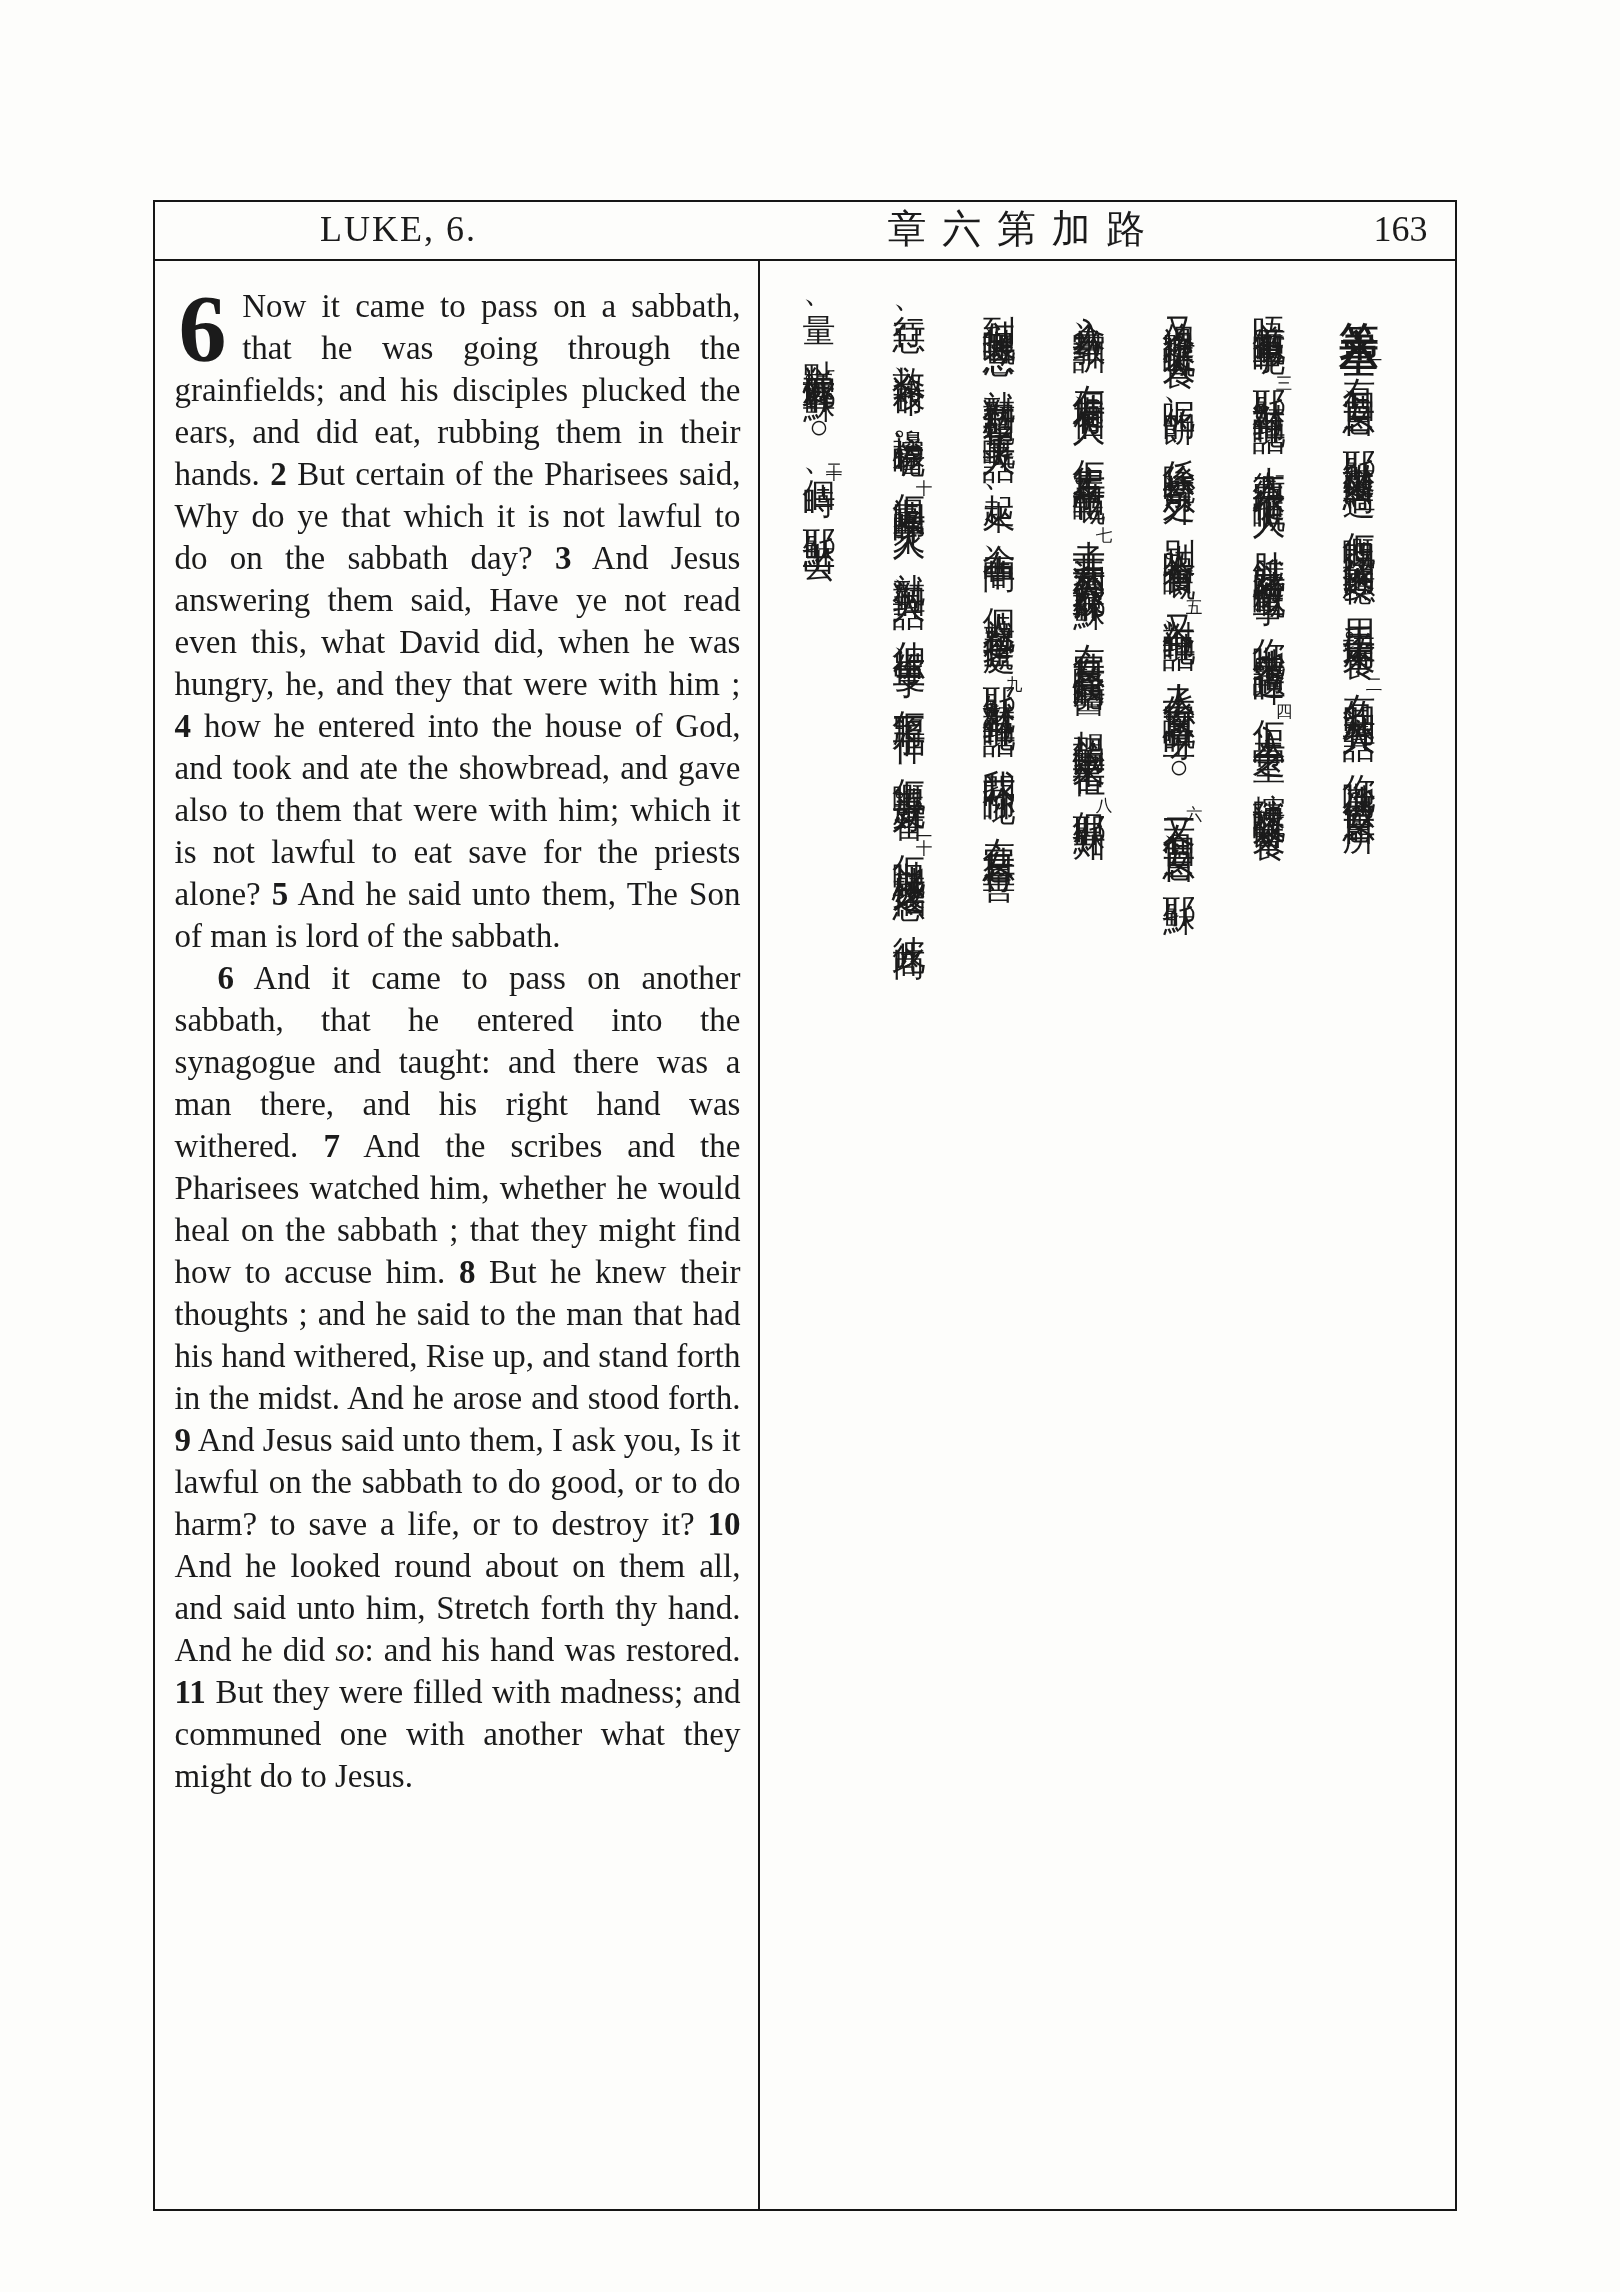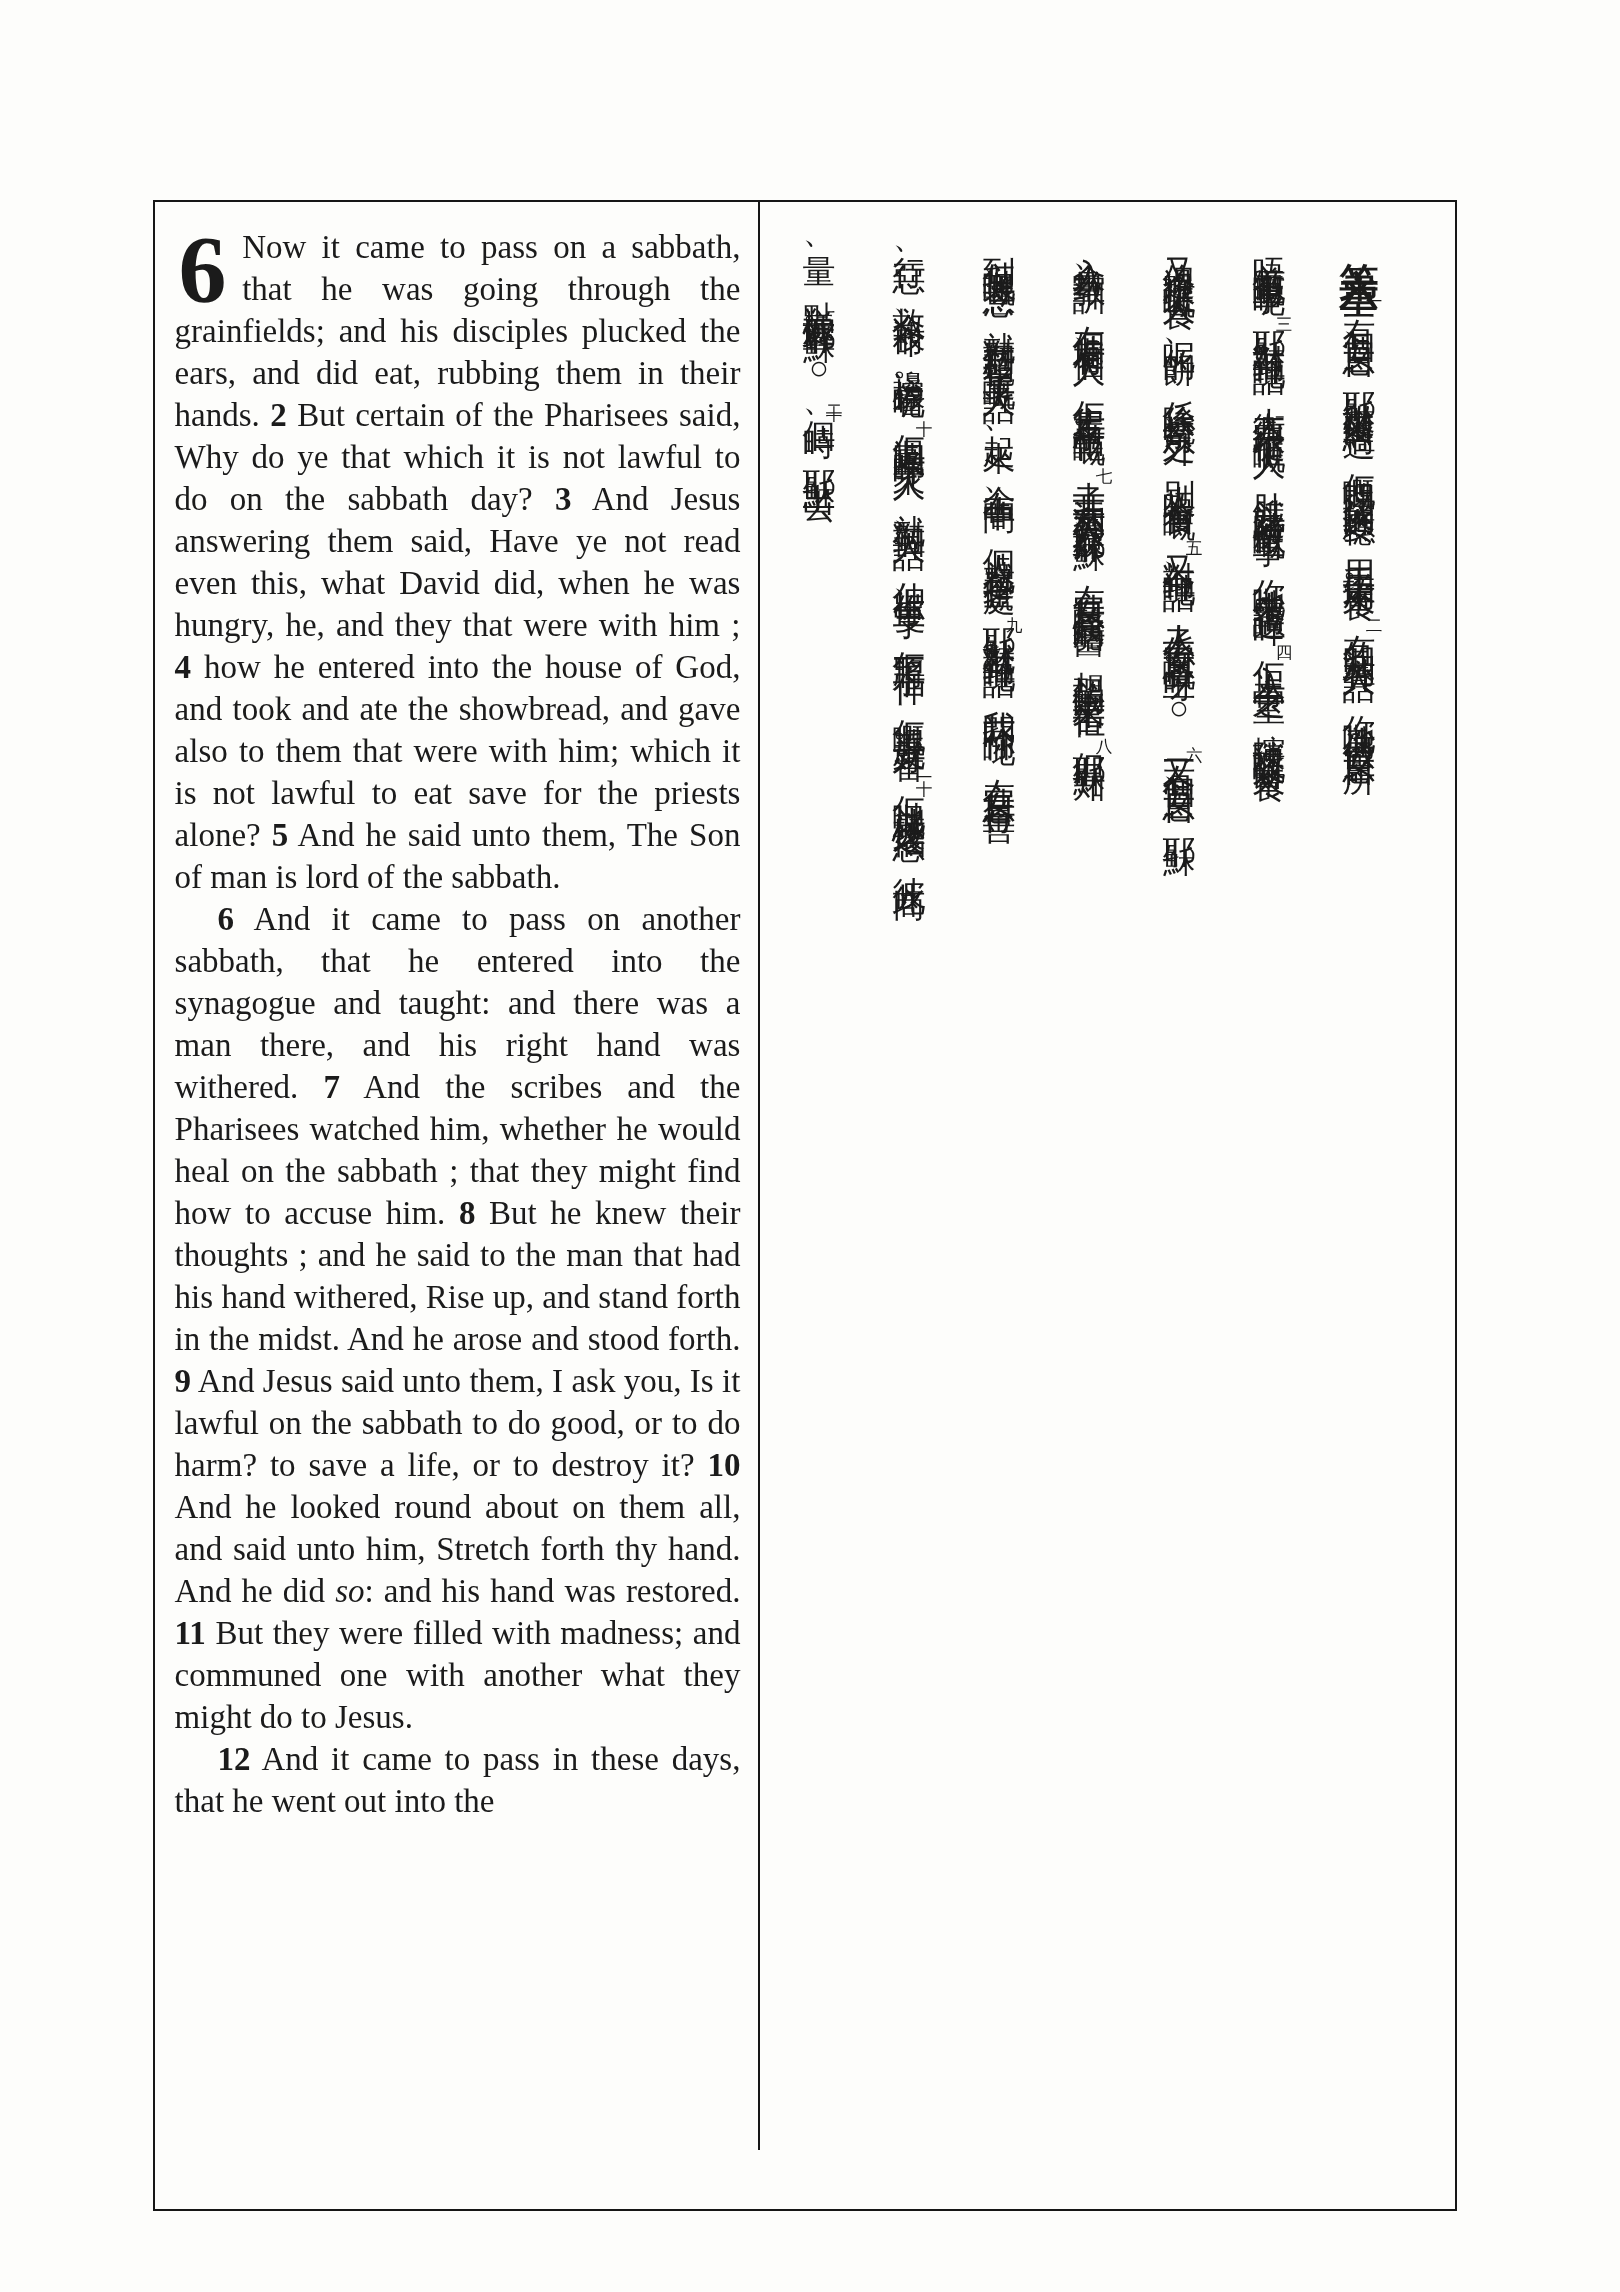--- a/index.html
+++ b/index.html
@@ -67,26 +67,30 @@
     position:relative; left:14.7px;
     letter-spacing:1px;
   }
 </style>
 </head>
 <body>
 
 <div class="sheet">
   <div class="frame">
 
+    <div class="header-row">
+      <span class="hdr hdr-left">LUKE, 6.</span>
+      <span class="hdr hdr-center">章六第加路</span>
+      <span class="hdr hdr-right">163</span>
+    </div>
 
     <div class="content">
       <div class="english" id="english-col">
           <p><span class="dropcap">6</span>Now it came to pass on a sabbath, that he was going through the grainfields; and his disciples plucked the ears, and did eat, rubbing them in their hands. <b>2</b> But certain of the Pharisees said, Why do ye that which it is not lawful to do on the sabbath day? <b>3</b> And Jesus answering them said, Have ye not read even this, what David did, when he was hungry, he, and they that were with him ; <b>4</b> how he entered into the house of God, and took and ate the showbread, and gave also to them that were with him; which it is not lawful to eat save for the priests alone? <b>5</b> And he said unto them, The Son of man is lord of the sabbath.</p>
           <p class="indent"><b>6</b> And it came to pass on another sabbath, that he entered into the synagogue and taught: and there was a man there, and his right hand was withered. <b>7</b> And the scribes and the Pharisees watched him, whether he would heal on the sabbath ; that they might find how to accuse him. <b>8</b> But he knew their thoughts ; and he said to the man that had his hand withered, Rise up, and stand forth in the midst. And he arose and stood forth. <b>9</b> And Jesus said unto them, I ask you, Is it lawful on the sabbath to do good, or to do harm? to save a life, or to destroy it? <b>10</b> And he looked round about on them all, and said unto him, Stretch forth thy hand. And he did <i>so</i>: and his hand was restored. <b>11</b> But they were filled with madness; and communed one with another what they might do to Jesus.</p>
-          <p class="indent"><b>12</b> And it came to pass in these days, that he went out into the</p>
         </div>
       <div class="chinese">
         <div class="ch-block" id="chinese-block">
             <div class="ch-col"><span class="ch-heading">第六章</span><span class="ch-gap"></span><span class="vm">一</span>有一個安息日、耶穌從麥田經過、佢嘅門徒摘的麥穗、用手搓甪來食。<span class="vm">二</span>有的法利賽人話、你哋爲何做安息日所</div>
             <div class="ch-col">唔着做嘅事呢。<span class="vm">三</span>耶穌對佢哋話、大衛共跟從佢嘅人、肚餓之時所做嘅事、你哋未曾讀過咩。<span class="vm">四</span>佢入上帝之室、擰陳設嘅餅來食、</div>
             <div class="ch-col">又俾過跟從嘅人食、呢的餅、係除曉祭司之外、別人唔着食嘅。<span class="vm">五</span>又對佢哋話、人子係安息日嘅主呀。○<span class="vm">六</span>又有一個安息日、耶穌</div>
             <div class="ch-col">入會堂教訓、在個處有個人、佢隻右手枯乾嘅。<span class="vm">七</span>士子共法利賽人窺探耶穌、在安息日醫病唔醫、想搵的事來告佢。<span class="vm">八</span>但耶穌知</div>
             <div class="ch-col">到佢哋嘅意念、就對個枯乾一隻手嘅人話、起來、企在中間、個人就起身企處。<span class="vm">九</span>耶穌就對佢哋話、我問吓你哋、在安息日行善</div>
             <div class="ch-col">行惡、救命殺命、邊樣着呢。<span class="vm">十</span>佢週圍睇吓衆人、就對個人話、伸出你隻手、佢將手一伸、佢嘅手就好番。<span class="vm">十一</span>佢哋就極之惱怒、彼此商</div>
             <div class="ch-col">量、點樣處置耶穌。○<span class="vm">十二</span>個時、耶穌出去</div>

